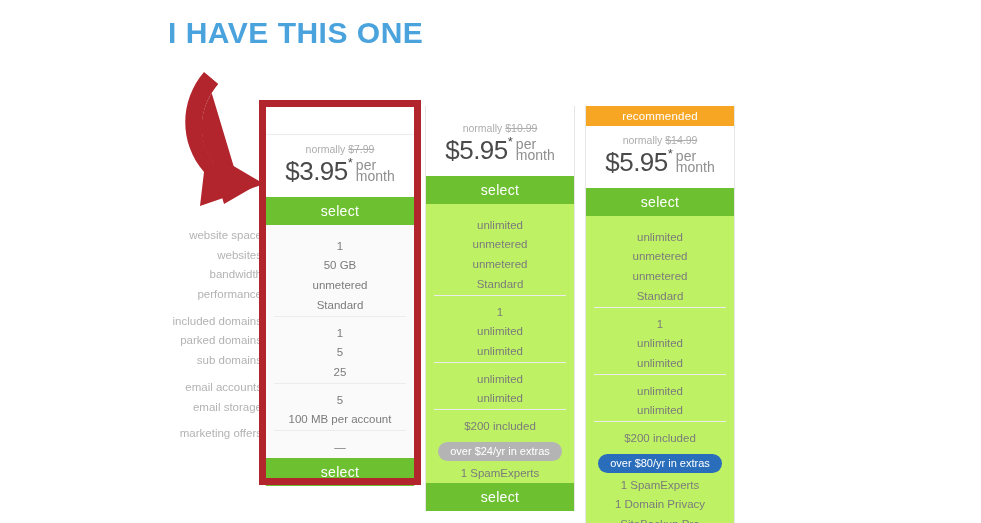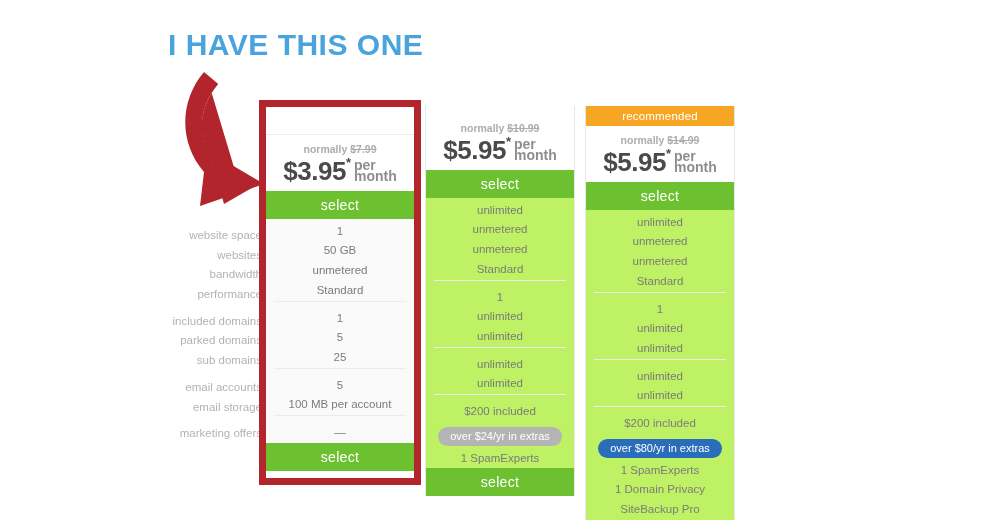--- a/index.html
+++ b/index.html
@@ -13,21 +13,21 @@
     position: relative;
     overflow: hidden;
     font-family: "Liberation Sans", sans-serif;
     color: #555;
   }
 
   
   #annotation-title {
     position: absolute;
     left: 168px;
-    top: 28px;
+    top: 16px;
     font-size: 30px;
     font-weight: bold;
     letter-spacing: 0.5px;
     color: #4aa3dd;
     white-space: nowrap;
   }
 
   
   #annotation-arrow {
     position: absolute;
@@ -124,22 +124,21 @@
     text-align: center;
     line-height: 20px;
     height: 20px;
     letter-spacing: 0.2px;
   }
 
   .price-block {
     background: #ffffff;
     text-align: center;
     padding-top: 8px;
-    padding-bottom: 7px;
-    font-weight: bold;
+    padding-bottom: 13px;
   }
   .normally-line {
     font-size: 10.5px;
     color: #adadad;
     white-space: nowrap;
   }
   .normally-line .strike {
     text-decoration: line-through;
     color: #adadad;
   }
@@ -174,21 +173,21 @@
     color: #ffffff;
     font-size: 14px;
     text-align: center;
     height: 28px;
     line-height: 28px;
     cursor: pointer;
     letter-spacing: 0.3px;
   }
 
   .features-list {
-    padding-top: 3px;
+    padding-top: 12px;
   }
   .feature-cell {
     height: 19.7px;
     line-height: 19.7px;
     text-align: center;
     font-size: 11.5px;
     color: #7b7b7b;
     white-space: nowrap;
   }
   .group-sep {

